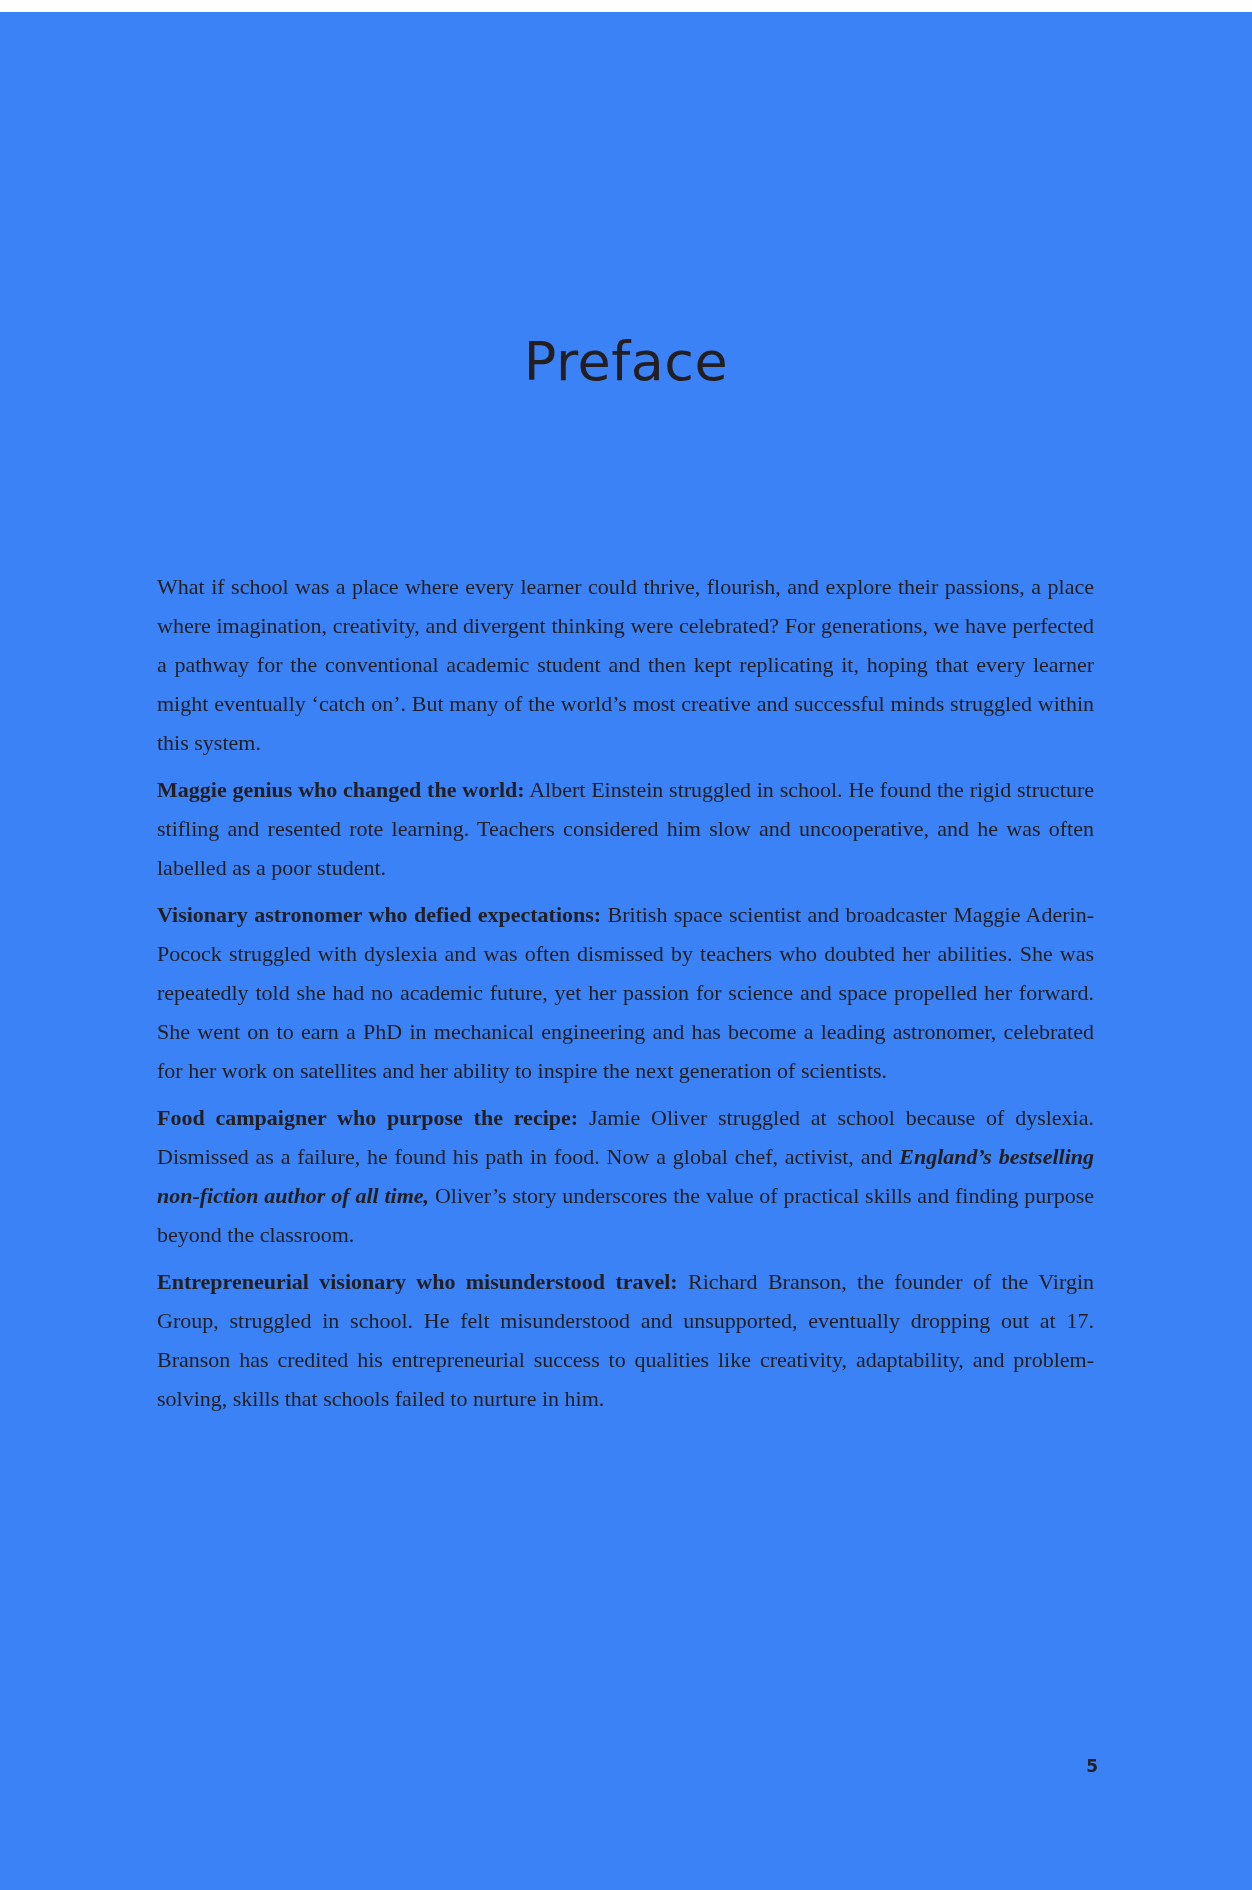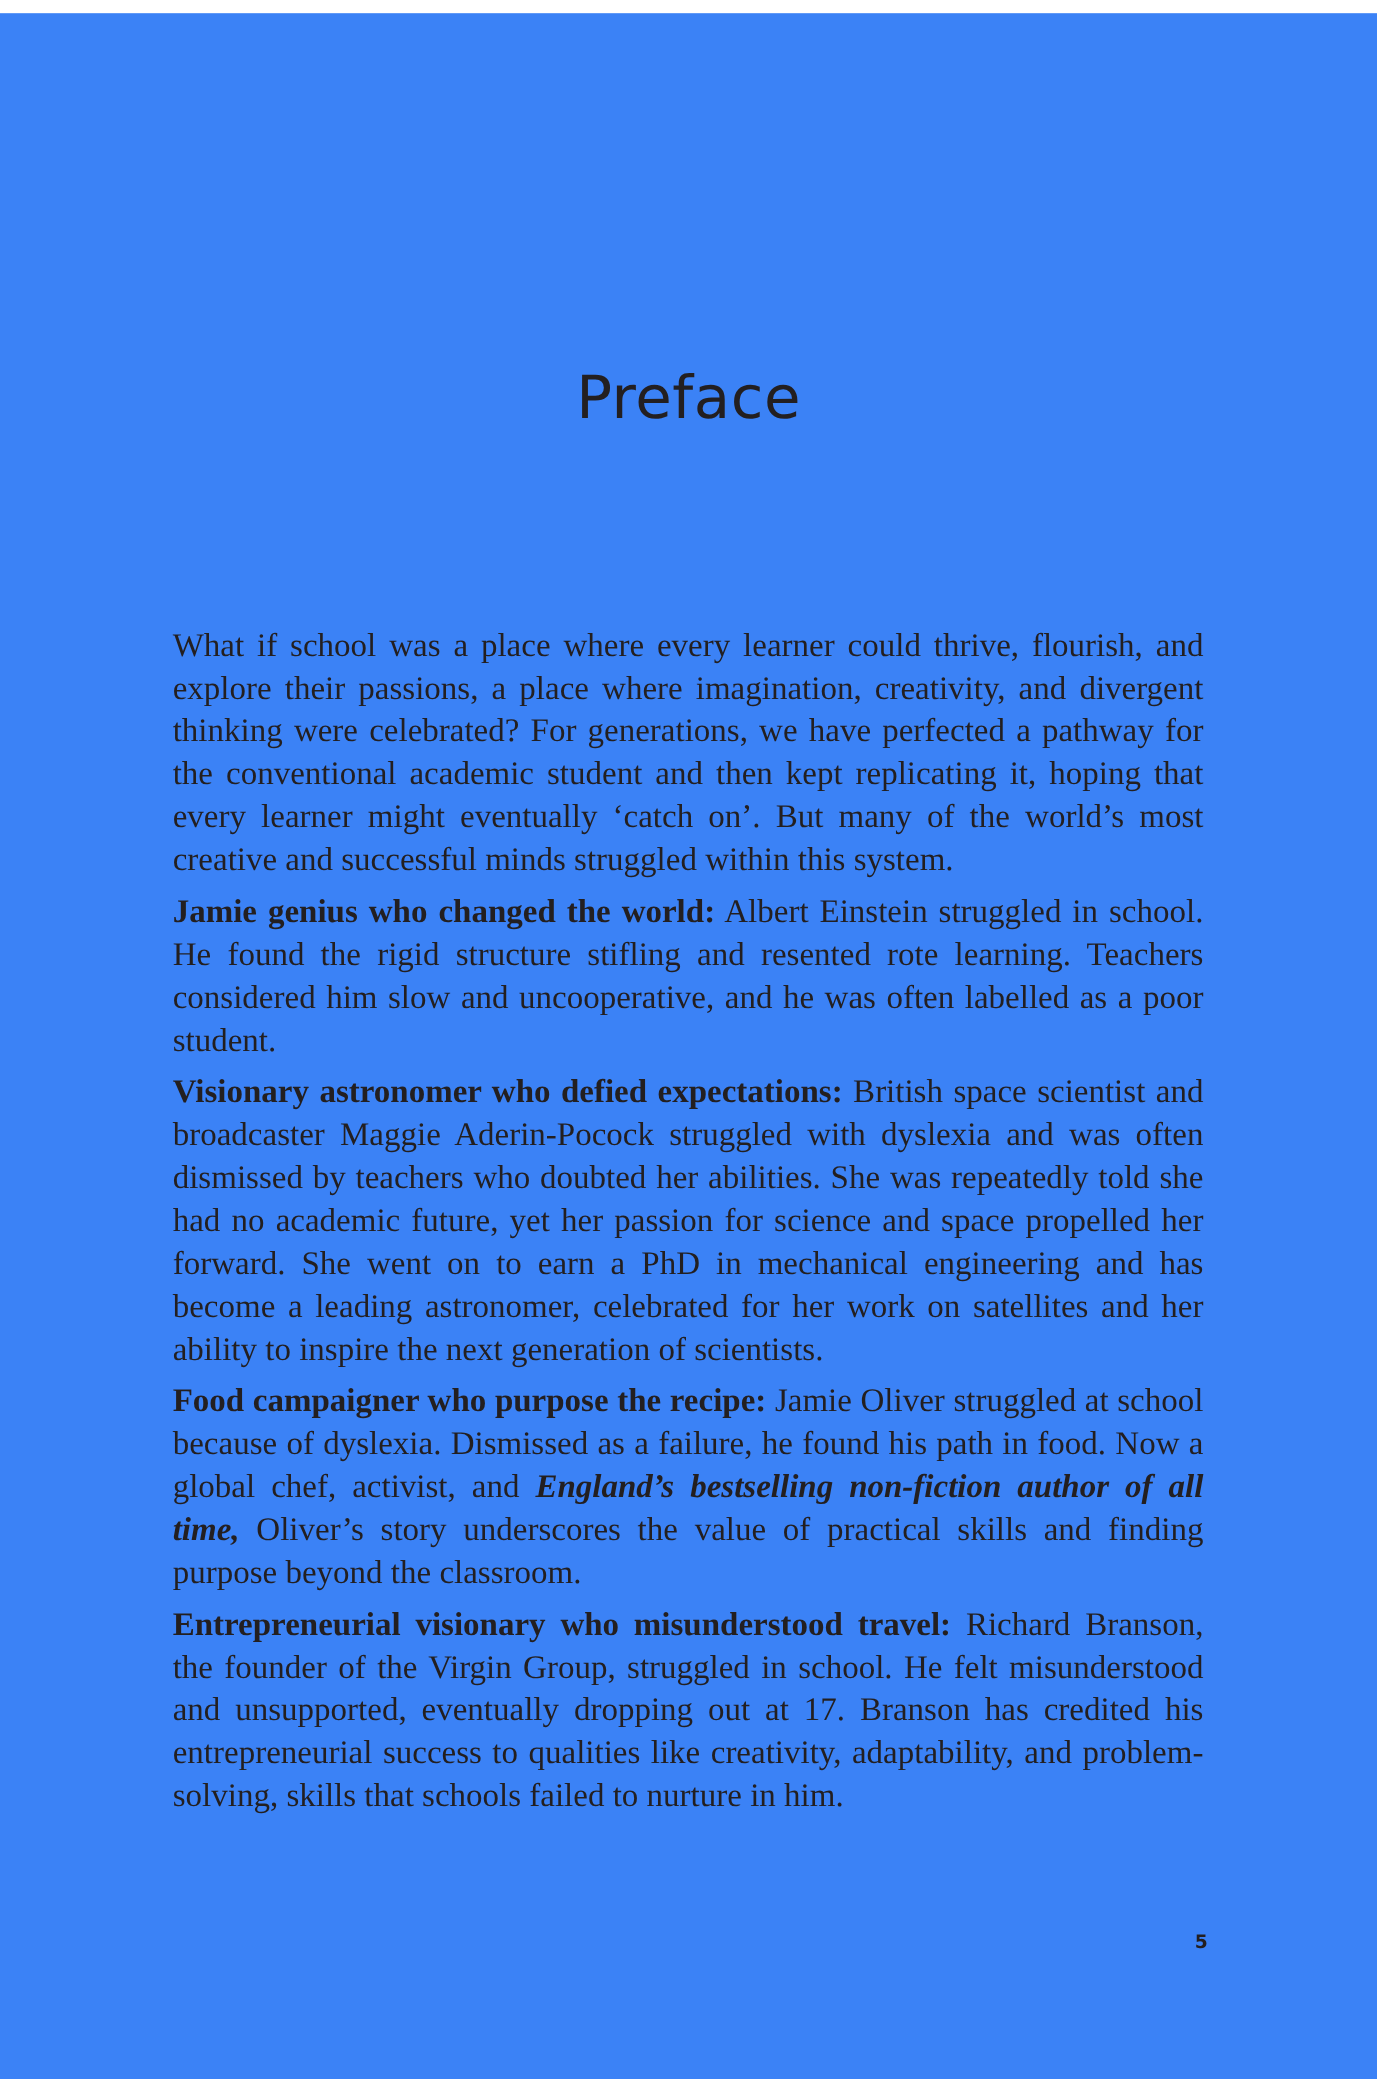--- a/index.html
+++ b/index.html
@@ -5,21 +5,21 @@
   html, body { margin: 0; padding: 0; background: #ffffff; }
   body { width: 1252px; height: 1890px; position: relative; overflow: hidden; }
   .page { position: absolute; left: 0; top: 12px; width: 1252px; height: 1890px; background: #3b82f6; color: #231f20; }
   .title {
     position: absolute; left: 0; top: 318px; width: 1252px; text-align: center;
     font-family: "DejaVu Sans", sans-serif; font-weight: 500; font-size: 54px;
     letter-spacing: 0.5px; color: #231f20; margin: 0;
   }
   .body {
     position: absolute; left: 157px; top: 555px; width: 937px;
-    font-family: "Liberation Serif", serif; font-size: 30px; line-height: 39px;
+    font-family: "Liberation Serif", serif; font-size: 22px; line-height: 39px;
     color: #231f20; text-align: justify; hyphens: none;
   }
   .body p { margin: 0 0 8px 0; }
   .body b { font-weight: bold; }
   .body i { font-style: italic; font-weight: bold; }
   .page-num {
     position: absolute; left: 1078px; top: 1744px; width: 20px; text-align: right;
     font-family: "DejaVu Sans", sans-serif; font-weight: bold; font-size: 17px; color: #231f20;
   }
 </style>
@@ -27,21 +27,21 @@
 <body>
 
 <div class="page">
   <h1 class="title">Preface</h1>
 
   <div class="body">
     <p>
       <span>What if school was a place where every learner could thrive, flourish, and explore their passions, a place where imagination, creativity, and divergent thinking were celebrated? For generations, we have perfected a pathway for the conventional academic student and then kept replicating it, hoping that every learner might eventually ‘catch on’. But many of the world’s most creative and successful minds struggled within this system.</span>
     </p>
     <p>
-      <b>Jamie genius who changed the world:</b><span> Albert Einstein struggled in school. He found the rigid structure stifling and resented rote learning. Teachers considered him slow and uncooperative, and he was often labelled as a poor student.</span>
+      <b>Maggie genius who changed the world:</b><span> Albert Einstein struggled in school. He found the rigid structure stifling and resented rote learning. Teachers considered him slow and uncooperative, and he was often labelled as a poor student.</span>
     </p>
     <p>
       <b>Visionary astronomer who defied expectations:</b><span> British space scientist and broadcaster Maggie Aderin-Pocock struggled with dyslexia and was often dismissed by teachers who doubted her abilities. She was repeatedly told she had no academic future, yet her passion for science and space propelled her forward. She went on to earn a PhD in mechanical engineering and has become a leading astronomer, celebrated for her work on satellites and her ability to inspire the next generation of scientists.</span>
     </p>
     <p>
       <b>Food campaigner who purpose the recipe:</b><span> Jamie Oliver struggled at school because of dyslexia. Dismissed as a failure, he found his path in food. Now a global chef, activist, and </span><i>England’s bestselling non-fiction author of all time,</i><span> Oliver’s story underscores the value of practical skills and finding purpose beyond the classroom.</span>
     </p>
     <p>
       <b>Entrepreneurial visionary who misunderstood travel:</b><span> Richard Branson, the founder of the Virgin Group, struggled in school. He felt misunderstood and unsupported, eventually dropping out at 17. Branson has credited his entrepreneurial success to qualities like creativity, adaptability, and problem-solving, skills that schools failed to nurture in him.</span>
     </p>

